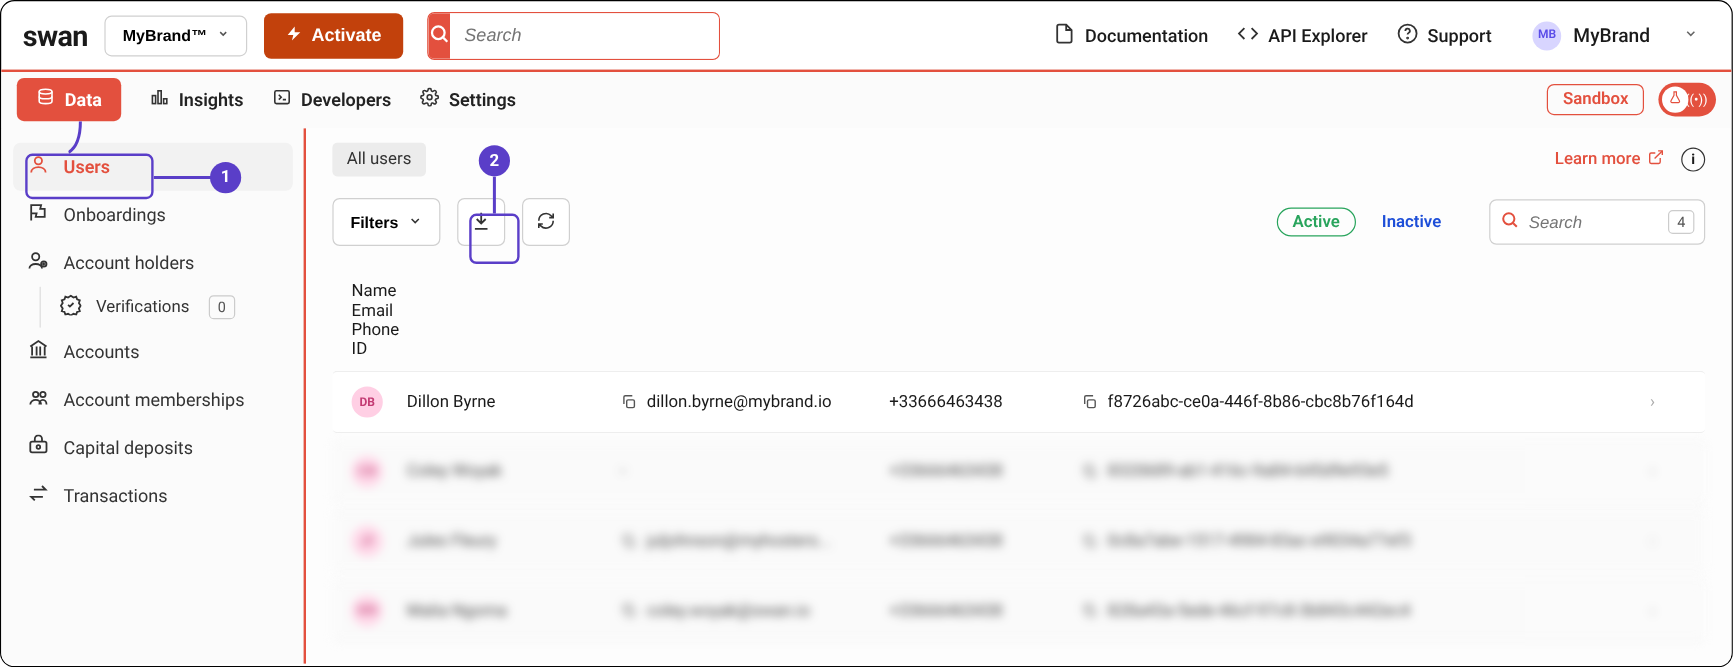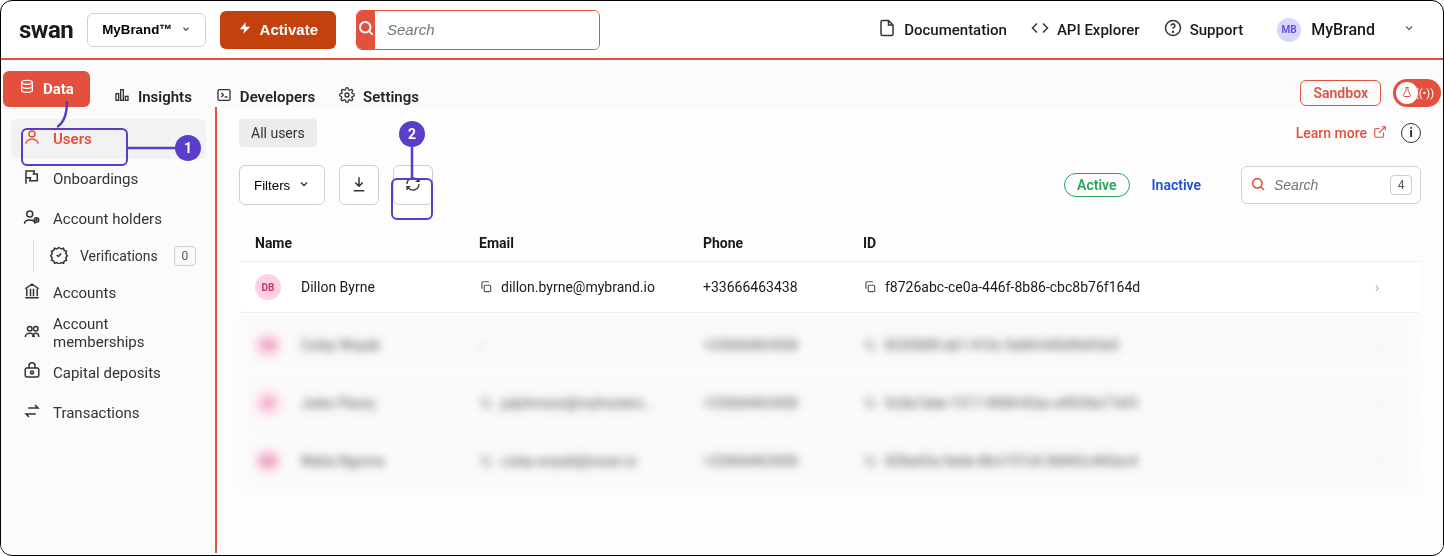--- a/index.html
+++ b/index.html
@@ -93,22 +93,22 @@
     font-weight:600;
     display:flex;align-items:center;justify-content:center;
   }
   .profile-box { display:flex; align-items:center; gap:10px; padding:4px 10px; border-radius:6px;}
   .profile-chev { font-size:12px; color:#666; margin-left:18px;}
 
   
   .tabbar {
     height: 48px;
     display: flex;
-    align-items: flex-end;
-    padding: 0 2px;
+    align-items: center;
+    padding: 0 13px;
     gap: 24px;
     background:#fbfbfb;
   }
   .tab-data {
     background: #e3503e;
     color: #fff;
     padding: 8px 16px;
     border-radius: 6px;
     display: flex; align-items: center;
     gap: 8px;
@@ -145,21 +145,21 @@
     width:22px;height:22px;border-radius:50%;background:#fff;
     display:flex;align-items:center;justify-content:center;
   }
   .env-broadcast {
     position:absolute; right:7px; font-size:11px; color:#fff;
   }
 
   
   .main { display:flex; height: calc(100% - 108px); }
   .sidebar {
-    width: 216px;
+    width: 254px;
     border-right: 1px solid #eee;
     padding: 12px 10px;
     background:#fbfbfb;
   }
   .side-item {
     display:flex; align-items:center;
     gap: 12px;
     height: 40px;
     padding: 0 12px;
     border-radius: 6px;
@@ -201,21 +201,21 @@
     font-size:14px;
   }
   .learn-more { margin-left:auto; color:#e3503e; font-weight:500; display:flex; align-items:center; gap:6px;}
   .info-icon { width:20px;height:20px; border:1.5px solid #333; border-radius:50%; display:flex;align-items:center;justify-content:center; font-size:12px; font-weight:700; margin-left:14px;}
   .toolbar-row { display:flex; align-items:center; gap:14px; margin-bottom:20px;}
   .filters-btn {
     height:40px; padding:0 14px;
     border:1px solid #d0d0d0;
     border-radius:6px; background:#fff;
     display:flex;align-items:center;gap:8px;
-    font-weight:400;
+    font-weight:700;
   }
   .icon-btn {
     width:40px;height:40px;
     border:1px solid #d0d0d0;
     border-radius:6px; background:#fff;
     display:flex;align-items:center;justify-content:center;
   }
   .status-toggle {
     margin-left:auto;
     display:flex; align-items:center; gap:10px;
@@ -227,21 +227,21 @@
   .pill.active { border:1.5px solid #28a45c; color:#28a45c;}
   .pill.inactive { color:#1d4ed8;}
   .table-search {
     height:38px; width:180px;
     border:1px solid #d0d0d0; border-radius:6px;
     display:flex;align-items:center; padding:0 8px; gap:8px; background:#fff;
   }
   .table-search input { border:none; outline:none; font-style:italic; color:#999; width:92px; font-size:14px;}
   .table-search .count-badge { margin-left:auto;}
   .table { width:100%;}
-  .thead { display:flex; padding:10px 16px; font-weight:700; font-size:14px;}
+  .thead { display:flex; padding:10px 16px; font-weight:400; font-size:14px;flex-direction:column;}
   .col-name{ width:224px;}
   .col-email{ width:224px;}
   .col-phone{ width:160px;}
   .col-id{ flex:1;}
   .col-chev{width:30px;text-align:right;}
   .trow {
     display:flex; align-items:center;
     padding:12px 16px;
     background:#fff;
     border-top:1px solid #eee;

